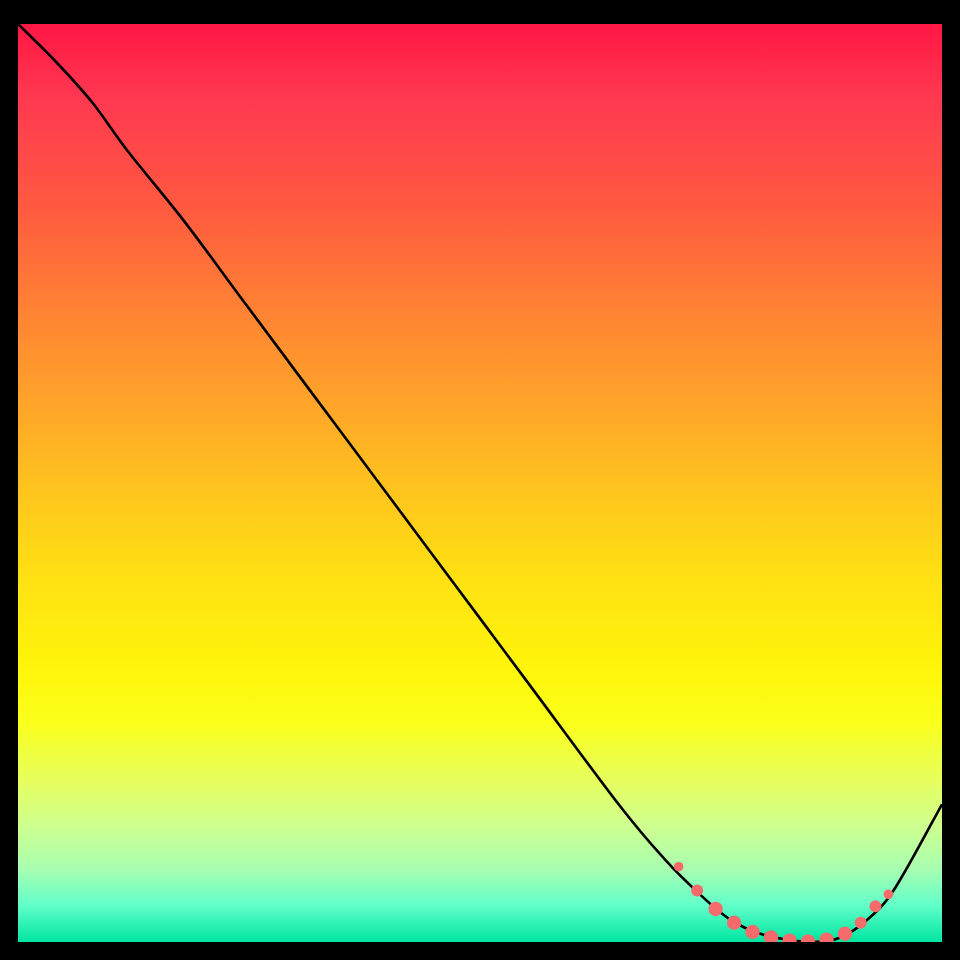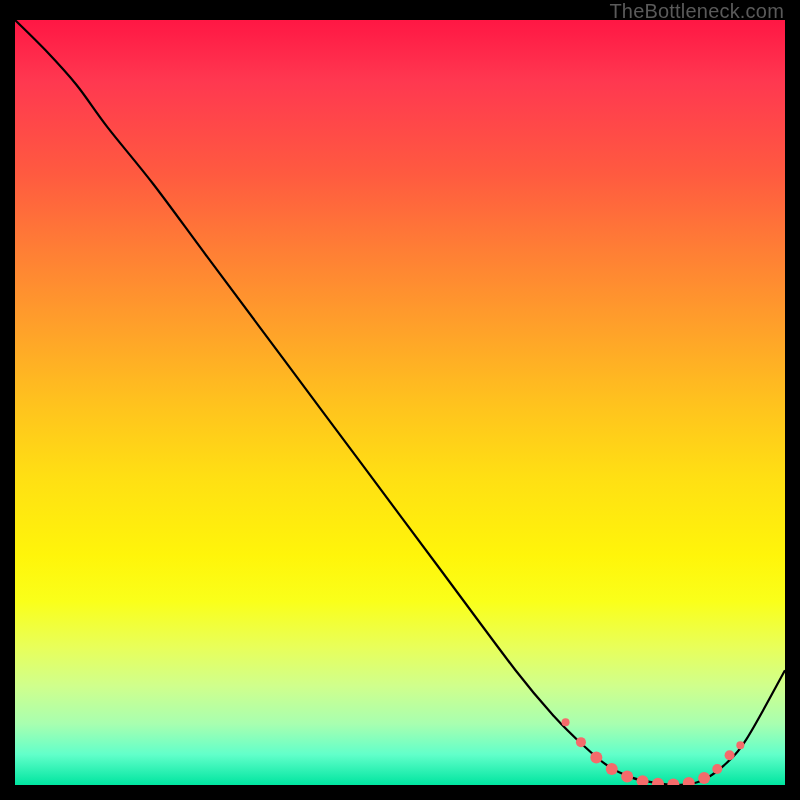--- a/index.html
+++ b/index.html
@@ -59,21 +59,20 @@
   }
   .dot {
     fill: #f56b6b;
     stroke: none;
   }
 </style>
 </head>
 <body>
 
 <div class="chart-container">
-  <div class="watermark">TheBottleneck.com</div>
   <div class="plot-area">
     <div class="gradient-bg"></div>
     <svg class="curve" viewBox="0 0 770 765" preserveAspectRatio="none">
       <path id="curve-path" class="curve-path" d="M 0,0 C 5.133333333333334,5.100000000000004 20.53333333333333,19.762500000000024 30.8,30.600000000000023 C 41.06666666666667,41.43750000000002 51.333333333333336,52.27499999999998 61.6,65.02499999999998 C 71.86666666666667,77.77499999999998 79.56666666666666,90.52500000000002 92.39999999999999,107.10000000000002 C 105.23333333333332,123.67500000000003 121.91666666666666,142.8 138.6,164.47500000000002 C 155.28333333333333,186.15000000000003 170.68333333333334,207.8250000000001 192.5,237.1500000000001 C 214.31666666666666,266.4750000000001 243.83333333333334,306 269.5,340.42499999999995 C 295.1666666666667,374.8499999999999 320.8333333333333,409.275 346.5,443.7 C 372.1666666666667,478.125 397.83333333333337,512.5500000000001 423.50000000000006,546.975 C 449.16666666666674,581.4 481.25,625.3875 500.5,650.25 C 519.75,675.1125 527.45,683.4 539,696.15 C 550.55,708.9 560.8166666666666,718.4625 569.8,726.75 C 578.7833333333333,735.0375 585.1999999999999,740.775 592.9,745.875 C 600.6,750.975 608.3,754.5450000000001 616,757.35 C 623.7,760.155 631.4,761.4300000000001 639.1,762.705 C 646.8000000000001,763.98 654.5,765.255 662.2,765 C 669.9000000000001,764.745 677.5999999999999,764.3625 685.3,761.175 C 693,757.9875 700.6999999999999,752.8875 708.4,745.875 C 716.1,738.8625 721.2333333333333,735.0375 731.5,719.1 C 741.7666666666667,703.1625 763.5833333333334,661.725 770,650.25"></path>
       <g id="dots-group">
           <circle cx="550.55" cy="702.27" r="4" class="dot"></circle>
           <circle cx="565.95" cy="722.16" r="5" class="dot"></circle>
           <circle cx="581.35" cy="737.46" r="6" class="dot"></circle>
           <circle cx="596.75" cy="748.935" r="6" class="dot"></circle>
           <circle cx="612.15" cy="756.585" r="6" class="dot"></circle>

